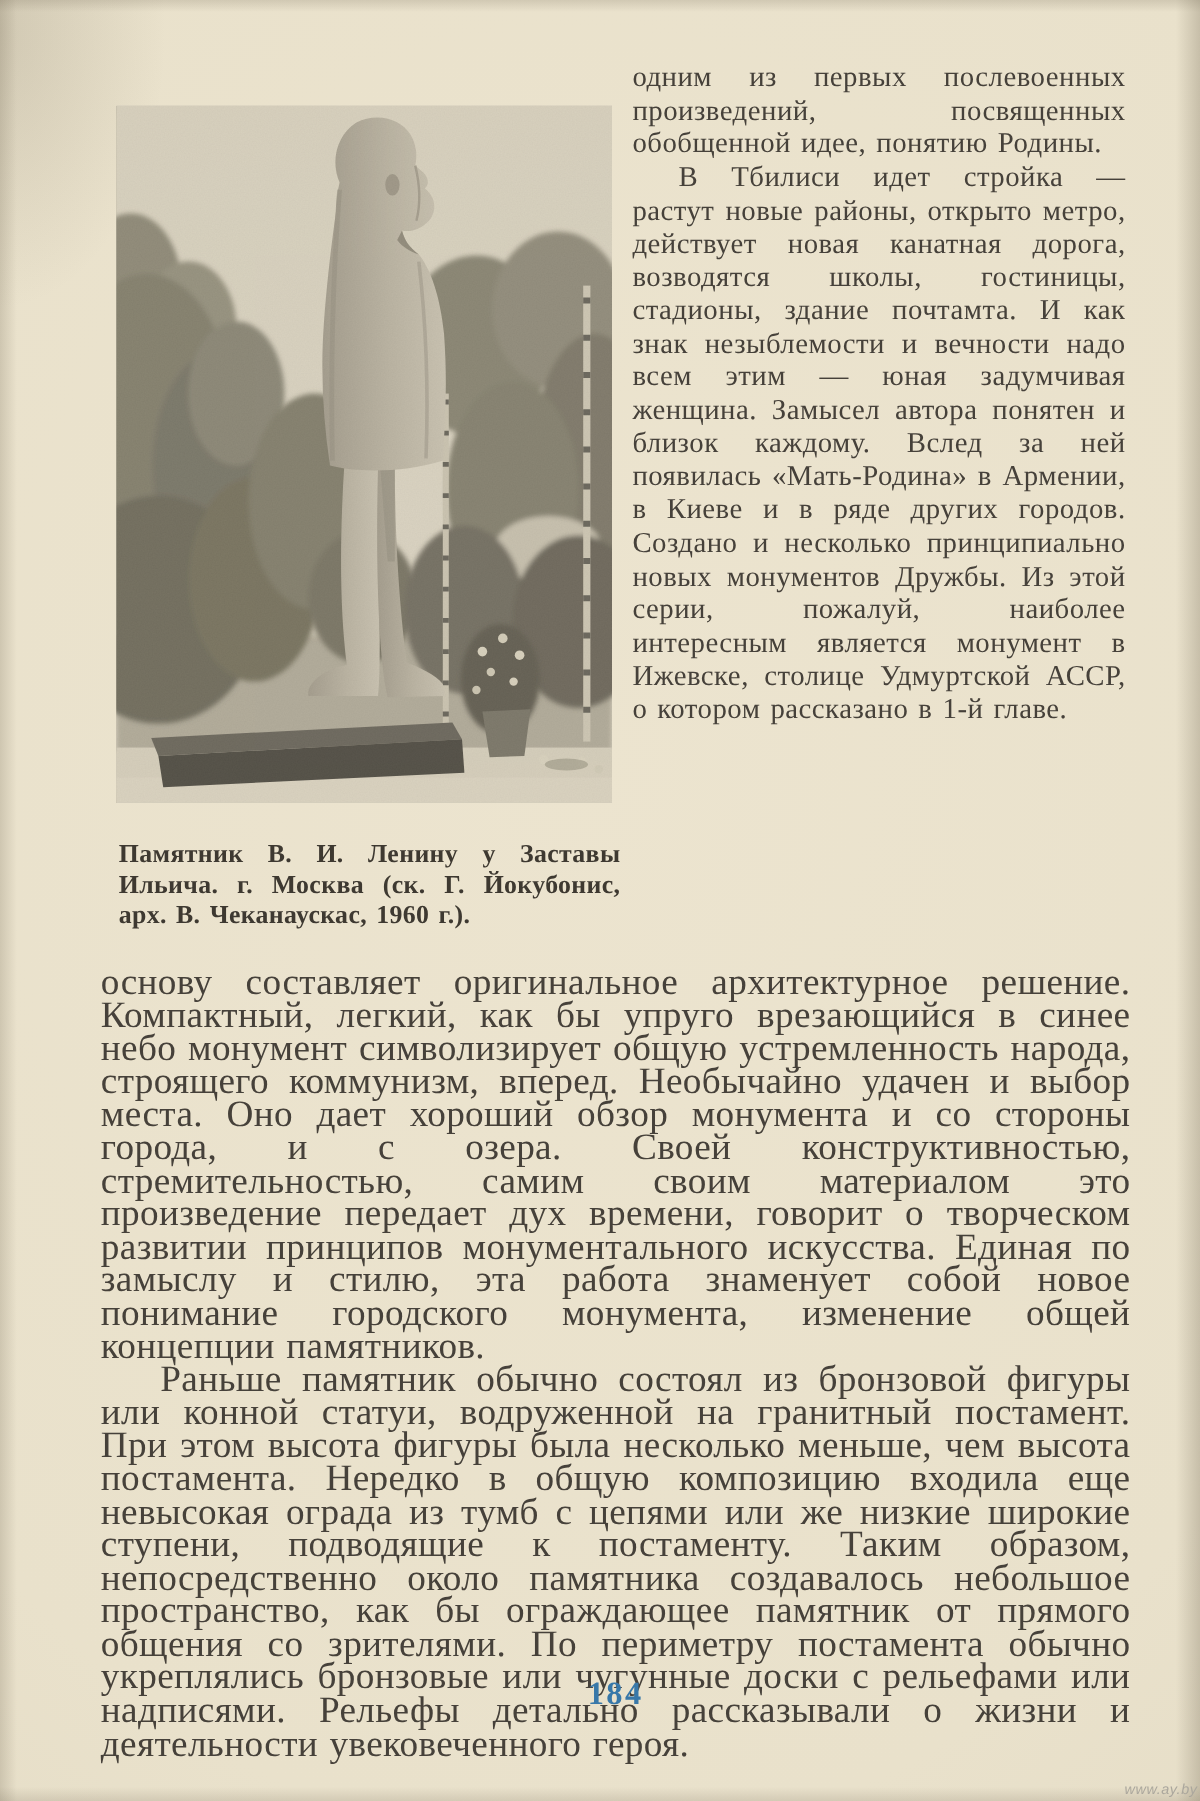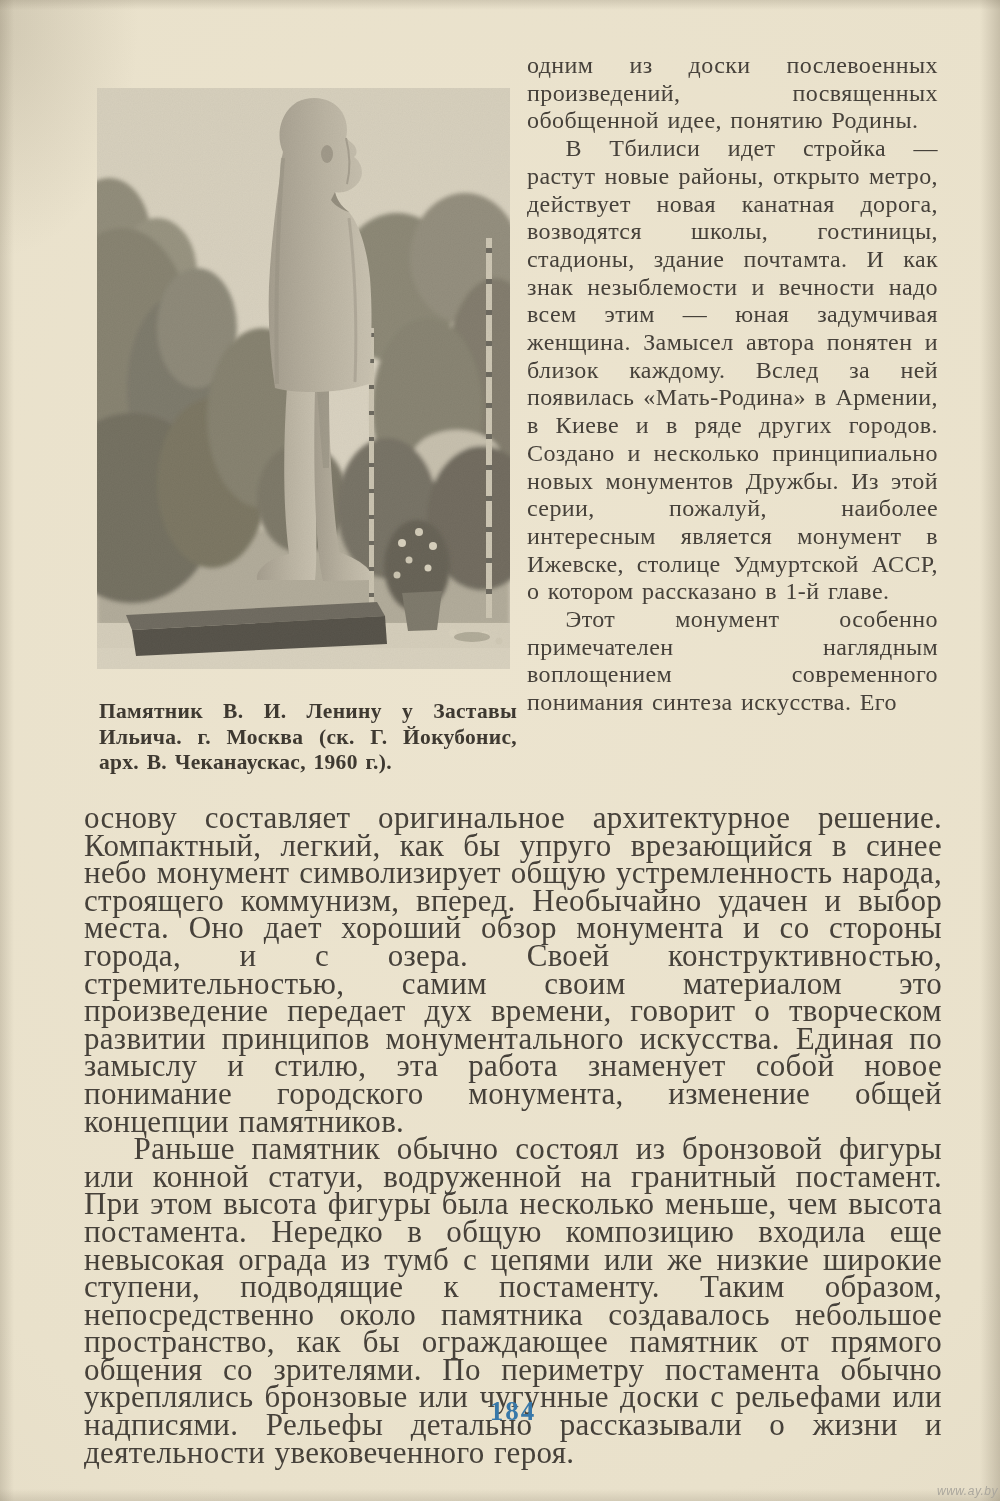--- a/index.html
+++ b/index.html
@@ -181,23 +181,22 @@
         <ellipse cx="375" cy="549" rx="18" ry="5" fill="#7d7968" opacity="0.5"></ellipse>
       </g>
 
       <rect x="0" y="0" width="413" height="581" filter="url(#grain)" opacity="0.20" fill="#d9d2c0"></rect>
     </svg>
   </figure>
 
   <figcaption class="caption">Памятник В. И. Ленину у Заставы Ильича. г. Москва (ск. Г. Йокубонис, арх. В. Чеканаускас, 1960 г.).</figcaption>
 
   <div class="col-right">
-    <p>одним из доски послевоенных произведений, посвященных обобщенной идее, понятию Родины.</p>
+    <p>одним из первых послевоенных произведений, посвященных обобщенной идее, понятию Родины.</p>
     <p class="indent">В Тбилиси идет стройка — растут новые районы, открыто метро, действует новая канатная дорога, возводятся школы, гостиницы, стадионы, здание почтамта. И как знак незыблемости и вечности надо всем этим — юная задумчивая женщина. Замысел автора понятен и близок каждому. Вслед за ней появилась «Мать-Родина» в Армении, в Киеве и в ряде других городов. Создано и несколько принципиально новых монументов Дружбы. Из этой серии, пожалуй, наиболее интересным является монумент в Ижевске, столице Удмуртской АССР, о котором рассказано в 1-й главе.</p>
-    <p class="indent">Этот монумент особенно примечателен наглядным воплощением современного понимания синтеза искусства. Его</p>
   </div>
 
   <div class="main-text">
     <p>основу составляет оригинальное архитектурное решение. Компактный, легкий, как бы упруго врезающийся в синее небо монумент символизирует общую устремленность народа, строящего коммунизм, вперед. Необычайно удачен и выбор места. Оно дает хороший обзор монумента и со стороны города, и с озера. Своей конструктивностью, стремительностью, самим своим материалом это произведение передает дух времени, говорит о творческом развитии принципов монументального искусства. Единая по замыслу и стилю, эта работа знаменует собой новое понимание городского монумента, изменение общей концепции памятников.</p>
     <p class="indent">Раньше памятник обычно состоял из бронзовой фигуры или конной статуи, водруженной на гранитный постамент. При этом высота фигуры была несколько меньше, чем высота постамента. Нередко в общую композицию входила еще невысокая ограда из тумб с цепями или же низкие широкие ступени, подводящие к постаменту. Таким образом, непосредственно около памятника создавалось небольшое пространство, как бы ограждающее памятник от прямого общения со зрителями. По периметру постамента обычно укреплялись бронзовые или чугунные доски с рельефами или надписями. Рельефы детально рассказывали о жизни и деятельности увековеченного героя.</p>
   </div>
 
   <div class="page-number">184</div>
 
   <div class="watermark">www.ay.by</div>

